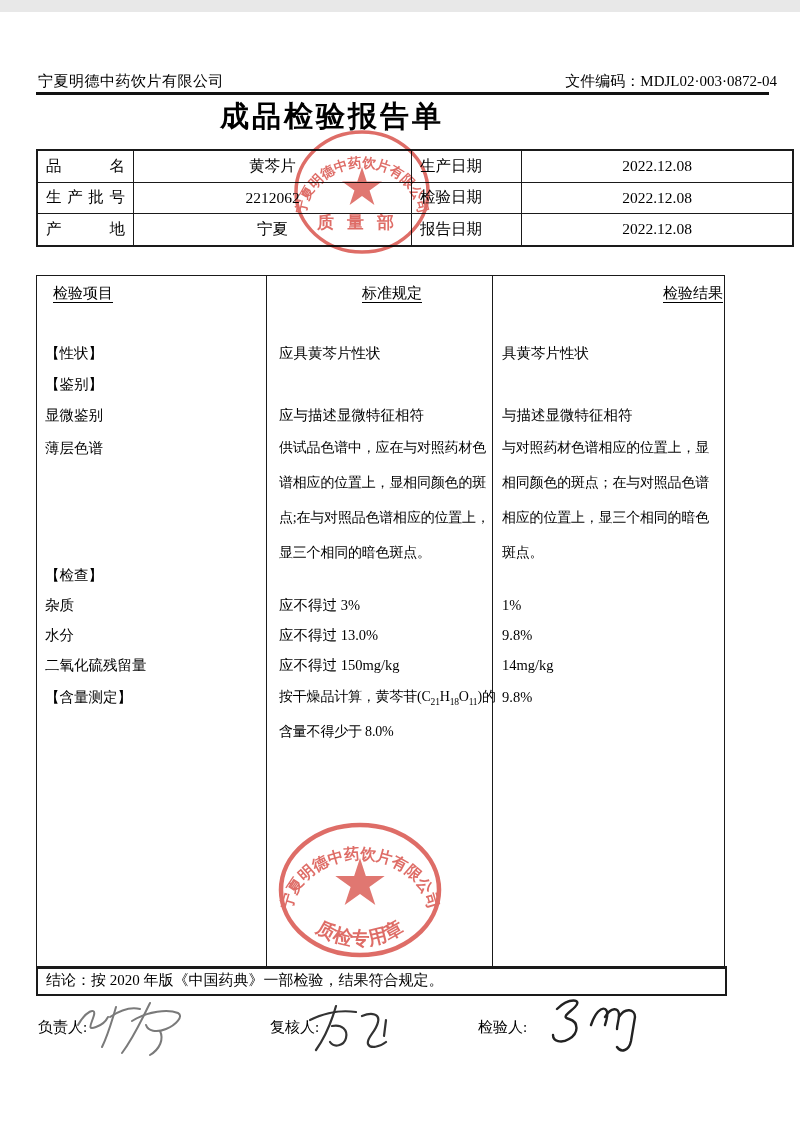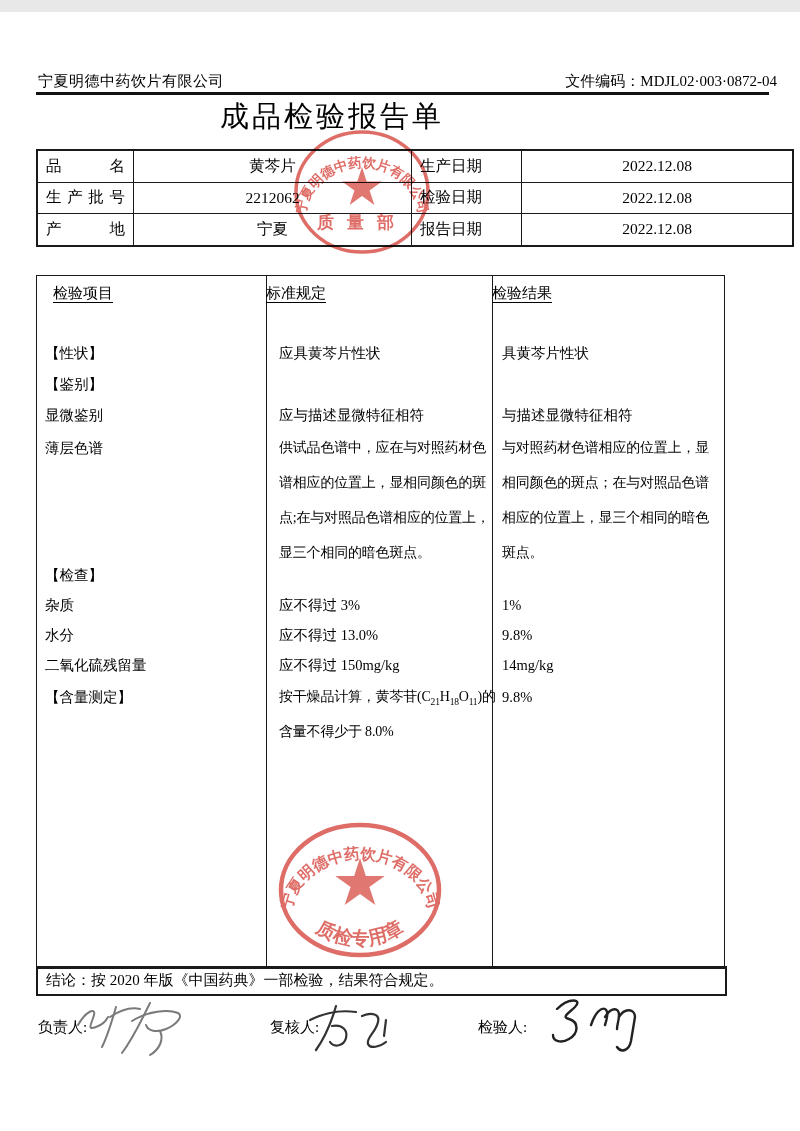--- a/index.html
+++ b/index.html
@@ -8,21 +8,21 @@
     background:#ffffff;overflow:hidden;
     font-family:"Liberation Serif","DejaVu Serif",serif;
     color:#000000;
     padding-left:8px;
   }
   
   .company{position:absolute;left:38px;top:60px;font-size:15px;letter-spacing:.5px;}
   .doc-code{position:absolute;right:31px;top:60px;font-size:15px;}
   .head-rule{position:absolute;left:36px;top:80px;width:733px;height:2.5px;background:#111;}
   .title{position:absolute;left:32px;top:85px;width:600px;text-align:center;
-         font-size:29px;font-weight:normal;letter-spacing:3px;}
+         font-size:29px;font-weight:bold;letter-spacing:3px;}
   
   table.info-table{
     position:absolute;left:36px;top:137px;border-collapse:collapse;
     table-layout:fixed;width:687px;font-size:15.5px;
   }
   table.info-table td{border:1px solid #1a1a1a;height:30.5px;padding:0 8px;vertical-align:middle;}
   table.info-table{border:2px solid #1a1a1a;}
   td.lbl{width:79px;text-align:justify;text-align-last:justify;}
   td.lbl2{width:93px;}
   td.val{padding-left:11px;text-align:center;}
@@ -82,22 +82,22 @@
       <td class="val w4">2022.12.08</td>
     </tr>
   </tbody>
     </table>
 
   <div class="main-table">
     <div class="vline v1"></div>
     <div class="vline v2"></div>
 
     <div class="mt-text col-head" style="left:16px;top:9px;">检验项目</div>
-    <div class="mt-text col-head" style="left:229px;top:9px;width:226px;">标准规定</div>
-    <div class="mt-text col-head" style="left:455px;top:9px;width:231px;text-align:left;">检验结果</div>
+    <div class="mt-text col-head" style="left:242px;top:9px;width:226px;text-align:center;">标准规定</div>
+    <div class="mt-text col-head" style="left:455px;top:9px;width:231px;text-align:right;">检验结果</div>
 
     <div class="mt-text" style="left:8px;top:69px;">【性状】</div>
     <div class="mt-text c2" style="top:69px;">应具黄芩片性状</div>
     <div class="mt-text c3" style="top:69px;">具黄芩片性状</div>
 
     <div class="mt-text" style="left:8px;top:100px;">【鉴别】</div>
 
     <div class="mt-text" style="left:8px;top:131px;">显微鉴别</div>
     <div class="mt-text c2" style="top:131px;">应与描述显微特征相符</div>
     <div class="mt-text c3" style="top:131px;">与描述显微特征相符</div>

